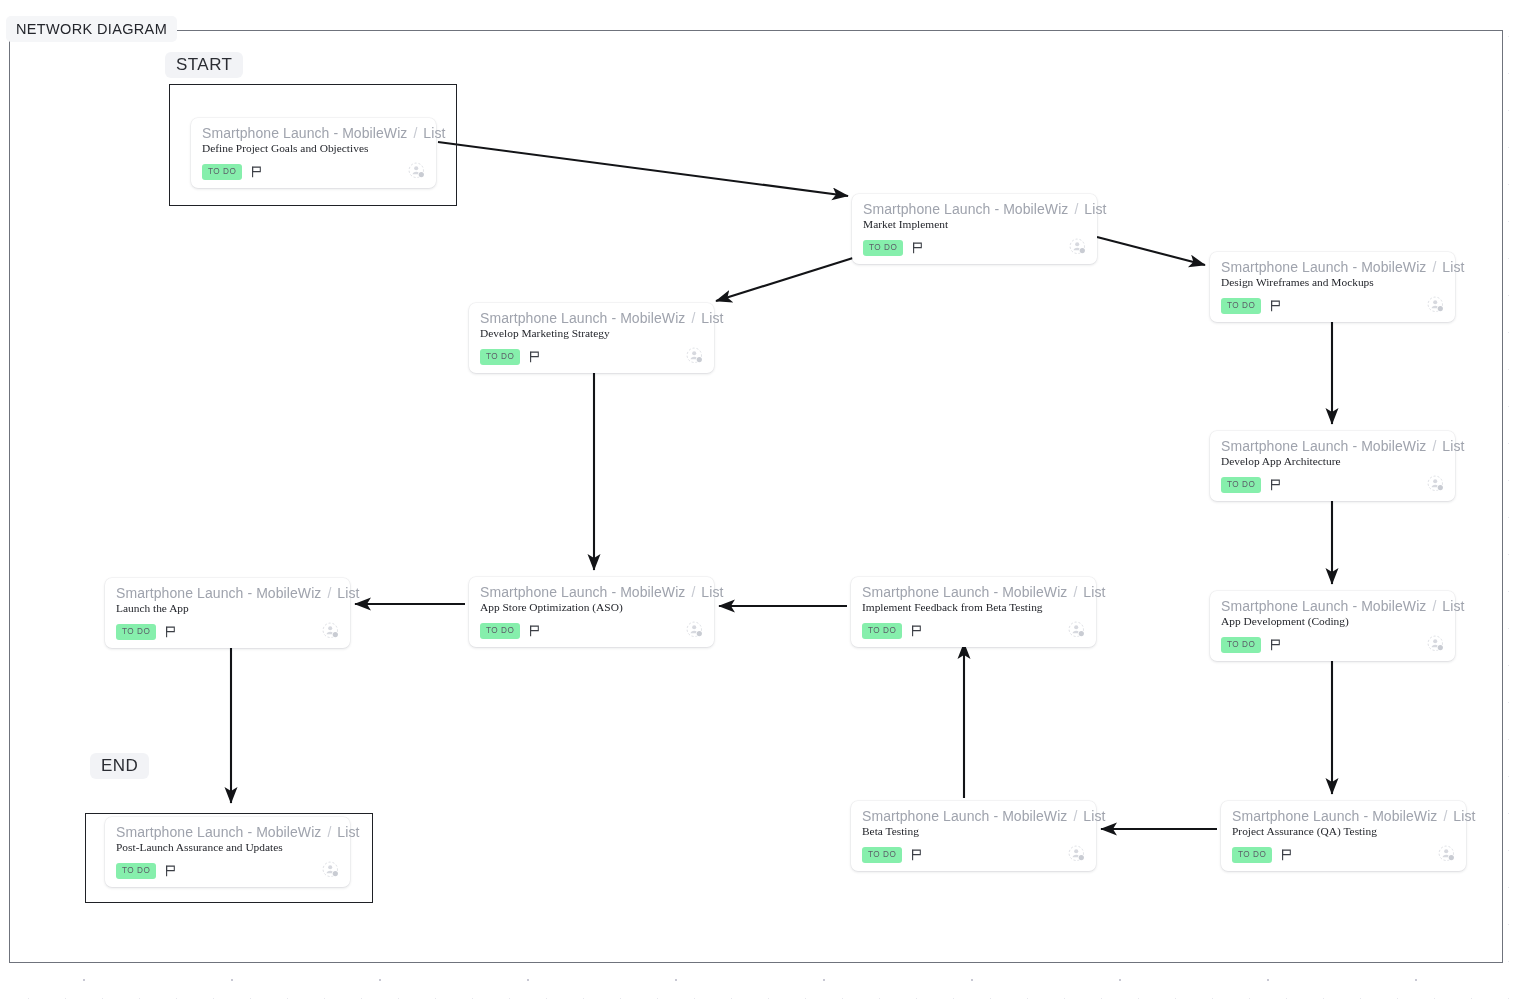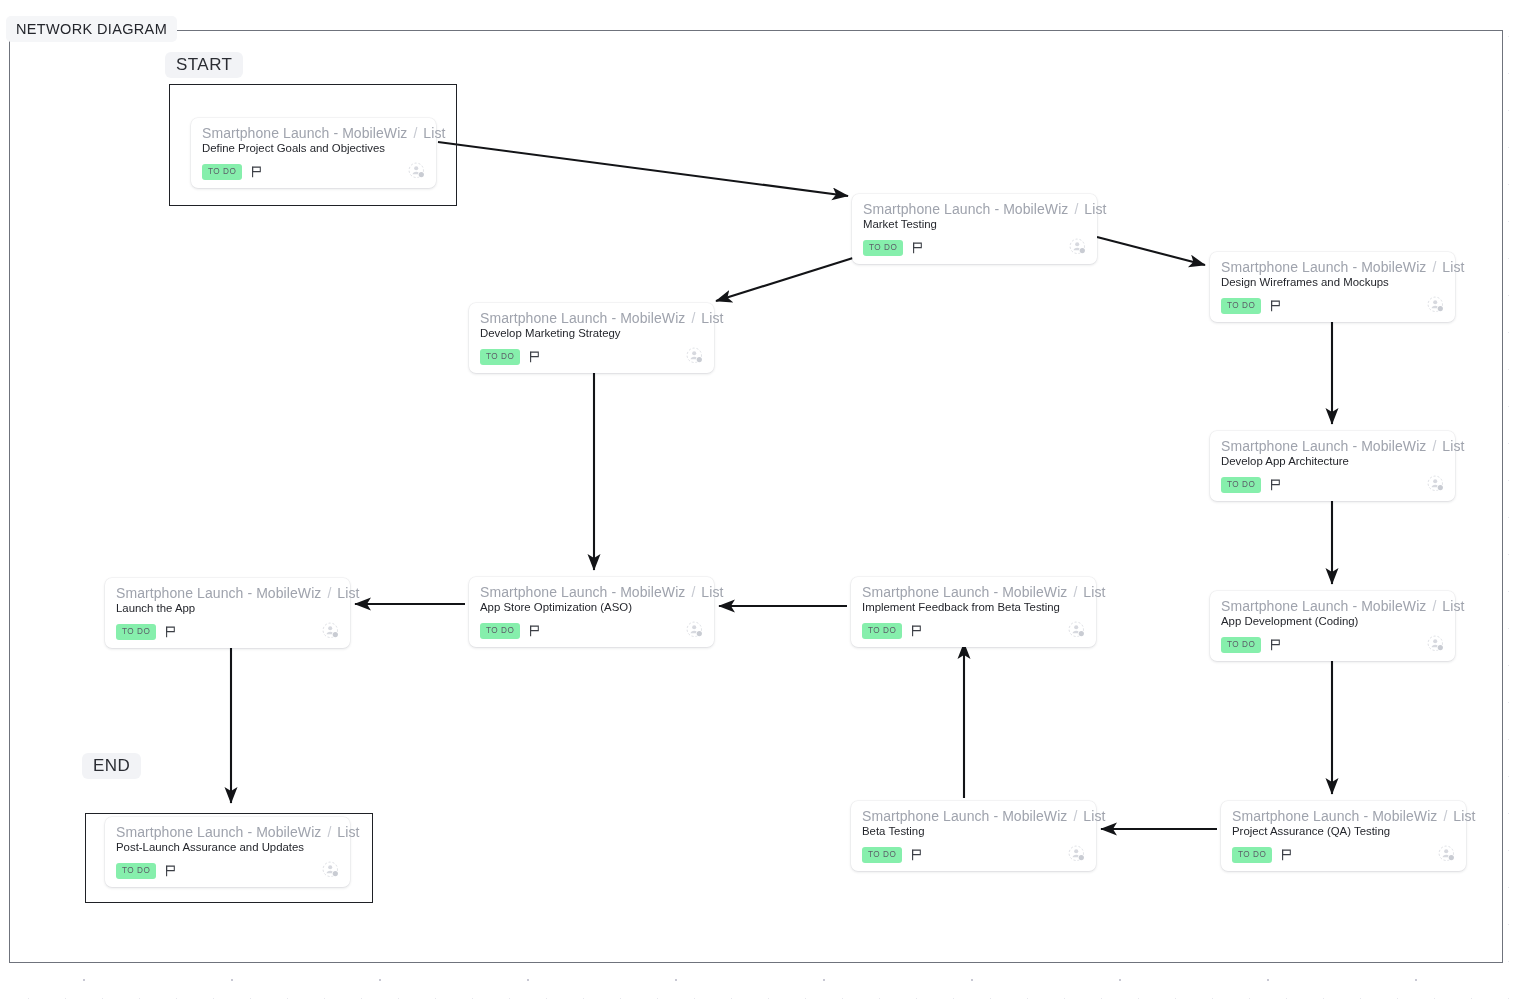--- a/index.html
+++ b/index.html
@@ -115,20 +115,21 @@
   .card-breadcrumb .sep {
     color: #c6c9d1;
     padding: 0 2px;
   }
   .card-title {
     font-size: 11.4px;
     color: #24262c;
     line-height: 15px;
     margin-bottom: 7px;
     white-space: nowrap;
+    font-family: Liberation Serif, serif;
   }
   .card-footer {
     display: flex;
     align-items: center;
     position: relative;
     height: 17px;
   }
   .status-badge {
     display: inline-flex;
     align-items: center;
@@ -185,21 +186,21 @@
       <polyline points="847,606 719,606"></polyline>
       <polyline points="465,604 355,604"></polyline>
       <polyline points="231,645 231,803"></polyline>
     </g>
 </svg>
 
 <div id="groups-layer">
     <div class="group-box" style="left: 169px; top: 84px; width: 288px; height: 122px;"></div>
     <div class="group-label" style="left: 165px; top: 52px;">START</div>
     <div class="group-box" style="left: 85px; top: 813px; width: 288px; height: 90px;"></div>
-    <div class="group-label" style="left: 82px; top: 753px;">END</div>
+    <div class="group-label" style="left: 90px; top: 753px;">END</div>
   </div>
 <div id="nodes-layer">
     <div class="card" style="left: 191px; top: 118px;">
       <div class="card-breadcrumb"><span>Smartphone Launch - MobileWiz</span><span class="sep"> / </span><span>List</span></div>
       <div class="card-title">Define Project Goals and Objectives</div>
       <div class="card-footer">
         <span class="status-badge">TO DO</span>
         <span class="flag-icon">
           <svg width="11" height="12" viewBox="0 0 11 12">
             <path d="M1.6 0.8 L1.6 11.2" stroke="#3b3e45" stroke-width="1.1" fill="none"></path>
@@ -212,21 +213,21 @@
             <circle cx="8.2" cy="6.3" r="2.05" fill="#d7d9df"></circle>
             <path d="M4.5 12.3 a3.8 3.1 0 0 1 7.5 0 z" fill="#d7d9df"></path>
             <circle cx="13.3" cy="12.6" r="3.3" fill="#ffffff"></circle>
             <circle cx="13.3" cy="12.6" r="2.6" fill="#c9ccd3"></circle>
           </svg>
         </span>
       </div>
     </div>
     <div class="card" style="left: 852px; top: 194px;">
       <div class="card-breadcrumb"><span>Smartphone Launch - MobileWiz</span><span class="sep"> / </span><span>List</span></div>
-      <div class="card-title">Market Testing</div>
+      <div class="card-title">Market Implement</div>
       <div class="card-footer">
         <span class="status-badge">TO DO</span>
         <span class="flag-icon">
           <svg width="11" height="12" viewBox="0 0 11 12">
             <path d="M1.6 0.8 L1.6 11.2" stroke="#3b3e45" stroke-width="1.1" fill="none"></path>
             <path d="M1.6 1.1 L9.3 1.1 L9.3 5.6 L1.6 5.6 Z" stroke="#3b3e45" stroke-width="1.05" fill="none"></path>
           </svg>
         </span>
         <span class="assignee-icon">
           <svg width="18" height="18" viewBox="0 0 18 18">

